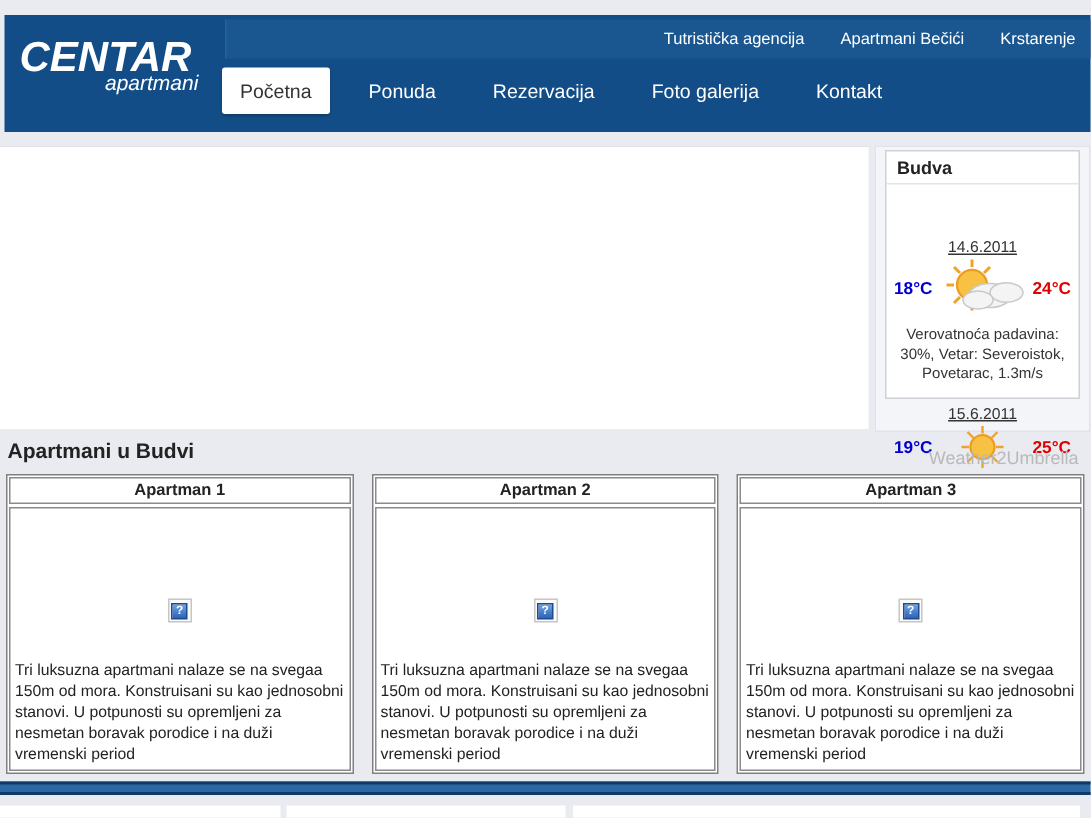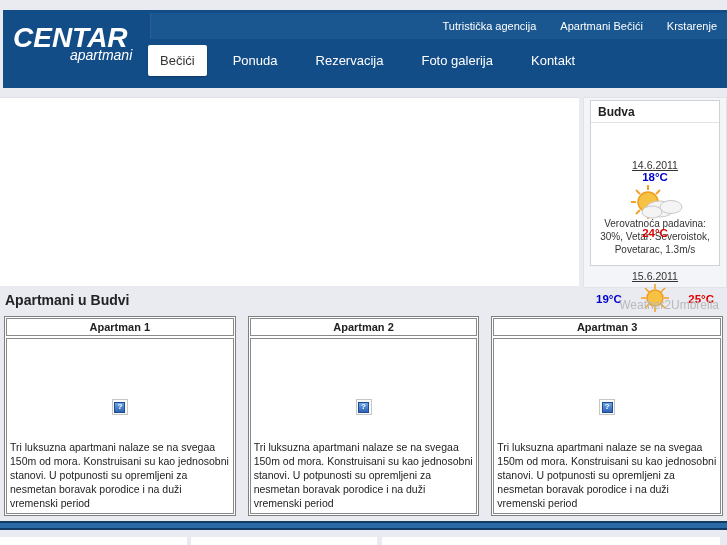--- a/index.html
+++ b/index.html
@@ -64,21 +64,21 @@
   }
   .weather-day { text-align: center; margin-top: 30px; }
   .weather-date {
     display: inline-block; margin-top: 6px; font-size: 10.5px; color: #333;
     text-decoration: underline; cursor: pointer;
   }
   .temp-row {
     display: flex; align-items: center; justify-content: space-between;
     padding: 0 5px; position: relative;
   }
-  .temp-row.first { height: 44px; flex-direction: column; }
+  .temp-row.first { height: 44px; }
   .temp-row.second { height: 30px; margin-top: 2px; }
   .temp-low  { font-weight: bold; font-size: 11.5px; }
   .temp-high { font-weight: bold; font-size: 11.5px; }
   .weather-details {
     font-size: 10px; line-height: 13px; color: #333; text-align: center;
     padding: 2px 1px 0 1px;
   }
   .watermark {
     position: absolute; left: 0; right: 0; top: 14px;
     text-align: right; color: #b9b9b9; font-size: 12px; pointer-events: none;
@@ -133,21 +133,21 @@
   <div class="top-strip">
     <a class="top-link">Tutristička agencija</a>
     <a class="top-link">Apartmani Bečići</a>
     <a class="top-link">Krstarenje</a>
   </div>
   <div class="logo">
     <div class="logo-title">CENTAR</div>
     <div class="logo-sub">apartmani</div>
   </div>
   <div class="nav">
-    <div class="nav-item active">Bečići</div>
+    <div class="nav-item active">Početna</div>
     <div class="nav-item">Ponuda</div>
     <div class="nav-item">Rezervacija</div>
     <div class="nav-item">Foto galerija</div>
     <div class="nav-item">Kontakt</div>
   </div>
 </div>
 
 <div class="slider-area"></div>
 
 <div class="weather-panel">

